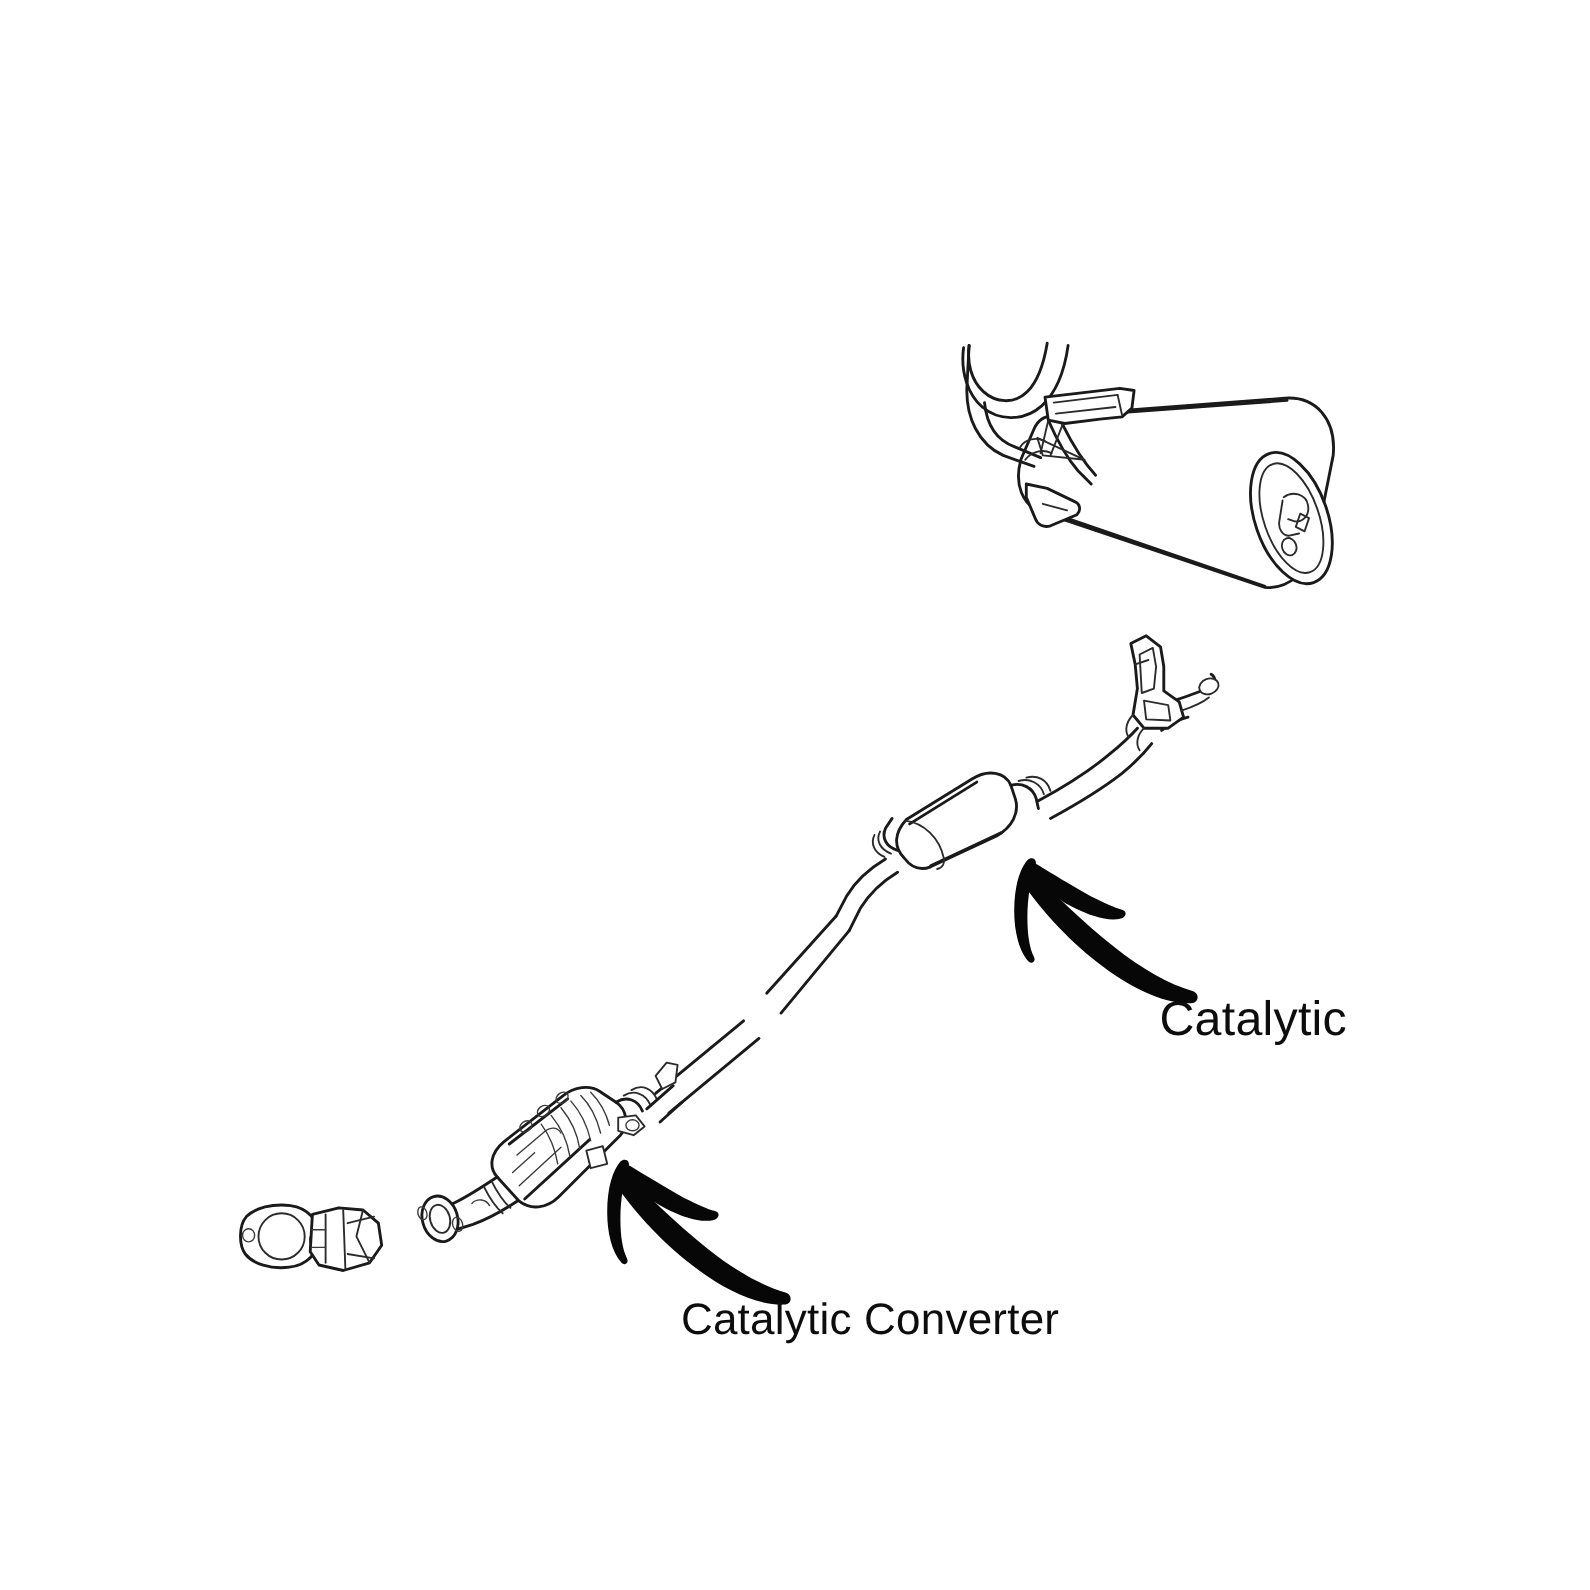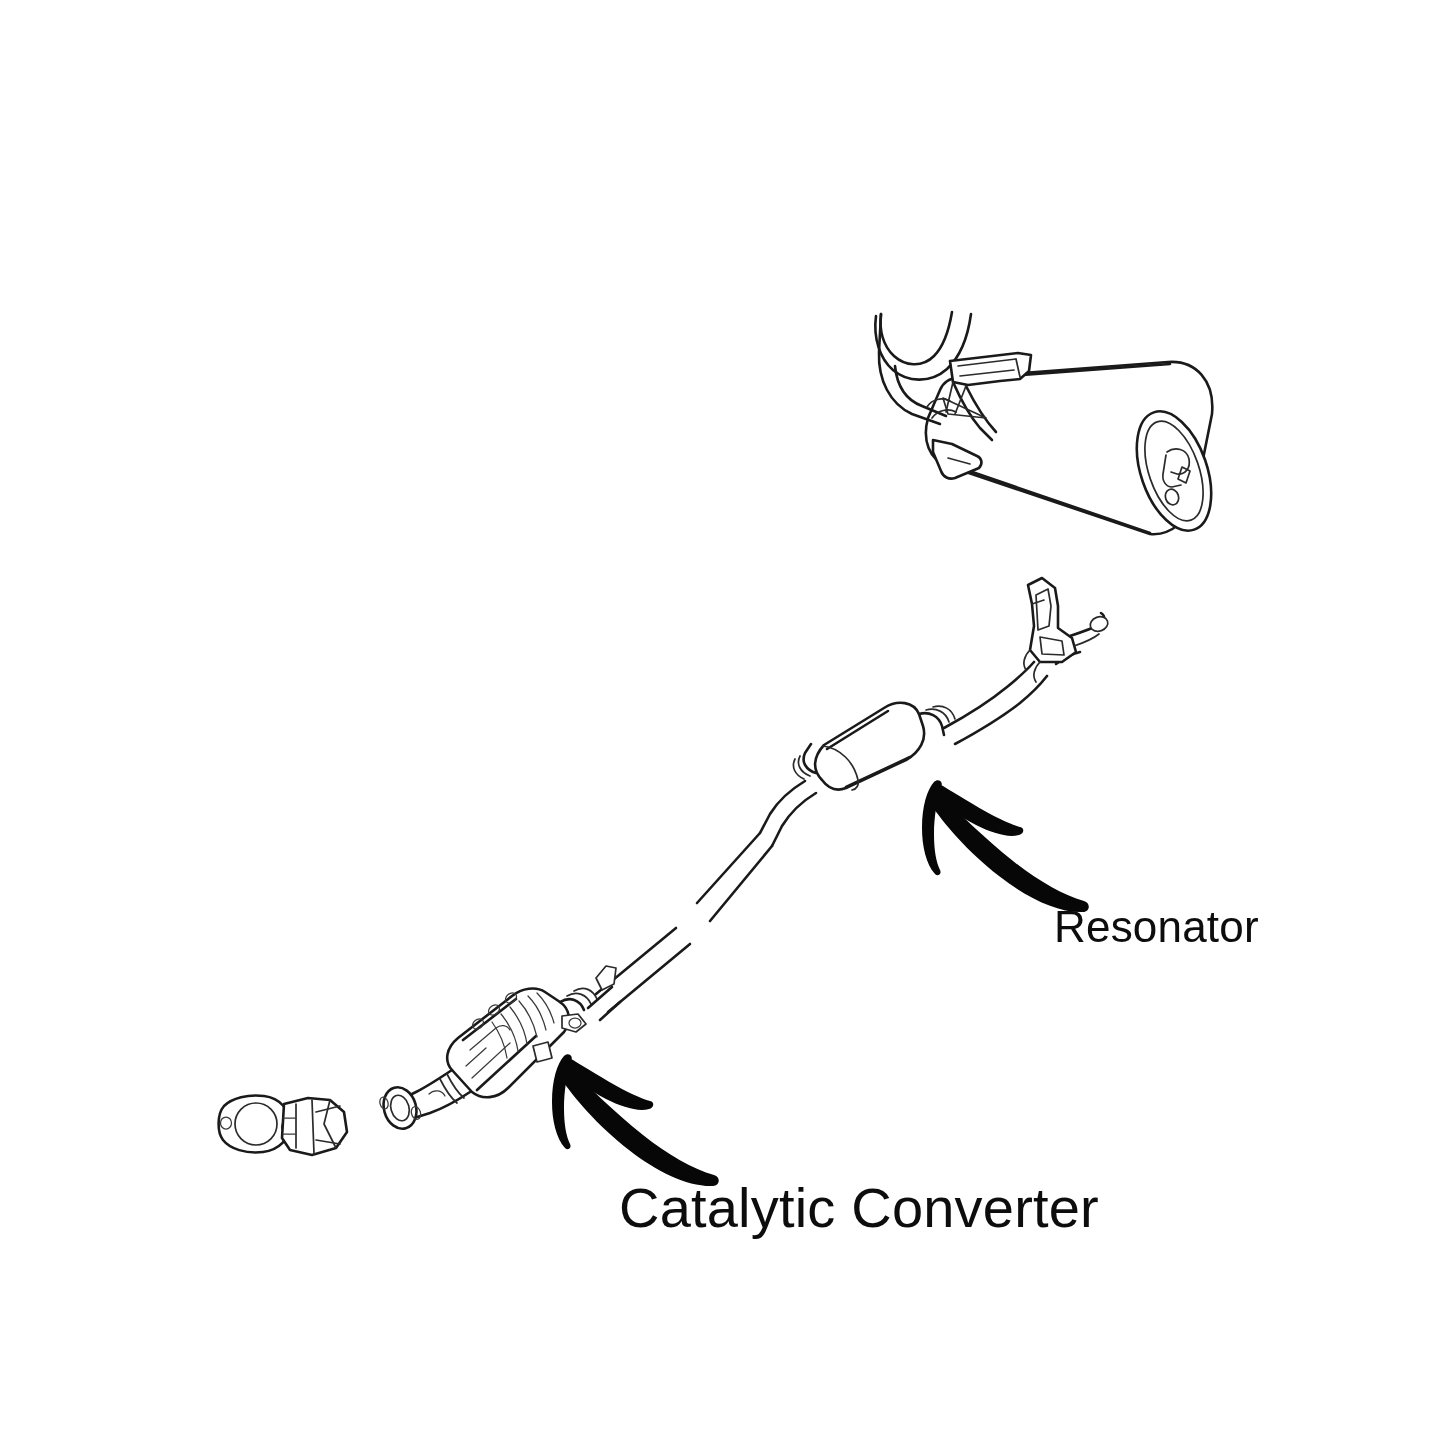--- a/index.html
+++ b/index.html
@@ -36,21 +36,21 @@
     line-height: 1;
   }
   #label-resonator {
     left: 1054px;
     top: 905px;
     font-size: 44px;
   }
   #label-catalytic-converter {
     left: 619px;
     top: 1180px;
-    font-size: 56px;
+    font-size: 40px;
   }
   
   .lineart {
     fill: none;
     stroke: #1a1a1a;
     stroke-width: 2.6;
     stroke-linecap: round;
     stroke-linejoin: round;
   }
   .lineart-thin {
@@ -336,17 +336,17 @@
                C 588,1086 614,1112 643,1135
                C 668,1155 693,1169 714,1175
                C 721,1177 720,1186 713,1186
                C 688,1187 657,1172 629,1150
                C 598,1126 573,1097 560,1077
                C 555,1069 562,1060 568,1066 Z"></path>
     </g>
 
   </svg>
 
-  <div class="annotation-label" id="label-resonator">Resonator</div>
+  <div class="annotation-label" id="label-resonator">Catalytic</div>
 
   <div class="annotation-label" id="label-catalytic-converter">Catalytic Converter</div>
 
 </div>
 
 </body></html>

